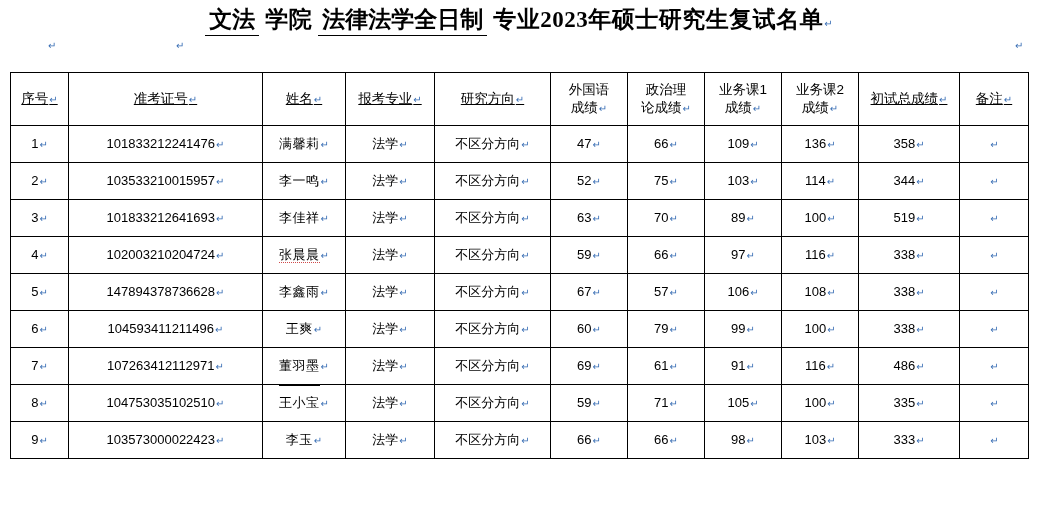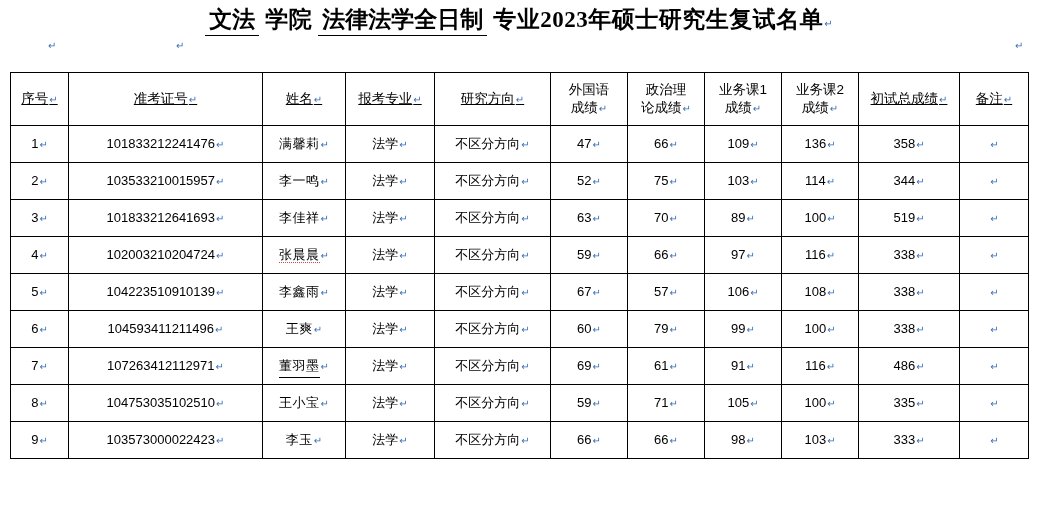--- a/index.html
+++ b/index.html
@@ -114,21 +114,21 @@
   .num-cell {
     font-family: "Liberation Sans", "DejaVu Sans", sans-serif;
     font-size: 13px;
   }
   .name-cell {
     letter-spacing: 0.5px;
     margin-top: 48px;
   }
   .underline-name {
     border-bottom: 1px solid #000;
-    padding-bottom: 4px;
+    padding-bottom: 12px;
   }
   .squiggle {
     border-bottom: 1.5px dotted #d04a4a;
     padding-bottom: 0px;
     font-family: Liberation Serif, serif;
   }
 </style>
 </head>
 <body>
 
@@ -253,21 +253,21 @@
           <td><span class="num-cell">59</span><span class="pmark-inline">↵</span></td>
           <td><span class="num-cell">66</span><span class="pmark-inline">↵</span></td>
           <td><span class="num-cell">97</span><span class="pmark-inline">↵</span></td>
           <td><span class="num-cell">116</span><span class="pmark-inline">↵</span></td>
           <td><span class="num-cell">338</span><span class="pmark-inline">↵</span></td>
           <td><span></span><span class="pmark-inline">↵</span></td>
         </tr>
 
         <tr>
           <td><span class="num-cell">5</span><span class="pmark-inline">↵</span></td>
-          <td><span class="num-cell">104223510910139</span><span class="pmark-inline">↵</span></td>
+          <td><span class="num-cell">147894378736628</span><span class="pmark-inline">↵</span></td>
           <td><span class="name-cell">李鑫雨</span><span class="pmark-inline">↵</span></td>
           <td><span>法学</span><span class="pmark-inline">↵</span></td>
           <td><span>不区分方向</span><span class="pmark-inline">↵</span></td>
           <td><span class="num-cell">67</span><span class="pmark-inline">↵</span></td>
           <td><span class="num-cell">57</span><span class="pmark-inline">↵</span></td>
           <td><span class="num-cell">106</span><span class="pmark-inline">↵</span></td>
           <td><span class="num-cell">108</span><span class="pmark-inline">↵</span></td>
           <td><span class="num-cell">338</span><span class="pmark-inline">↵</span></td>
           <td><span></span><span class="pmark-inline">↵</span></td>
         </tr>

